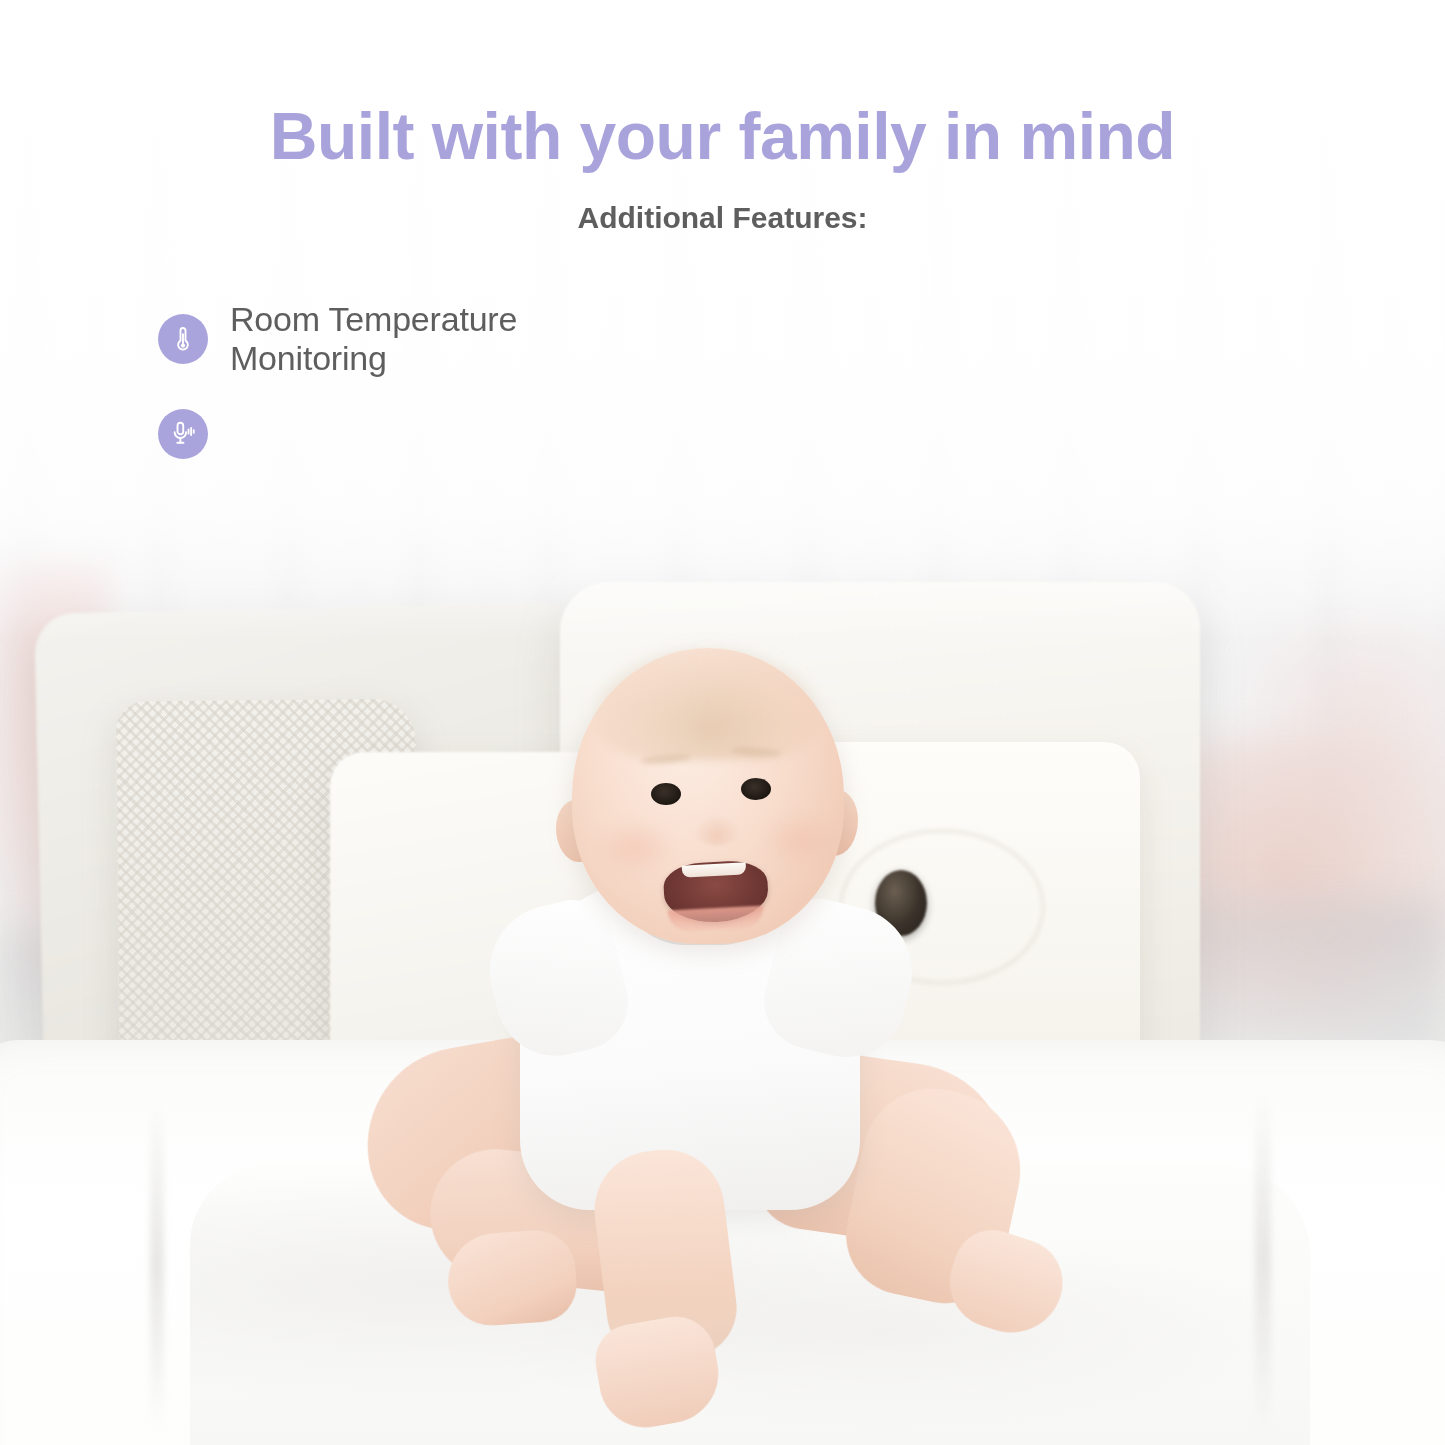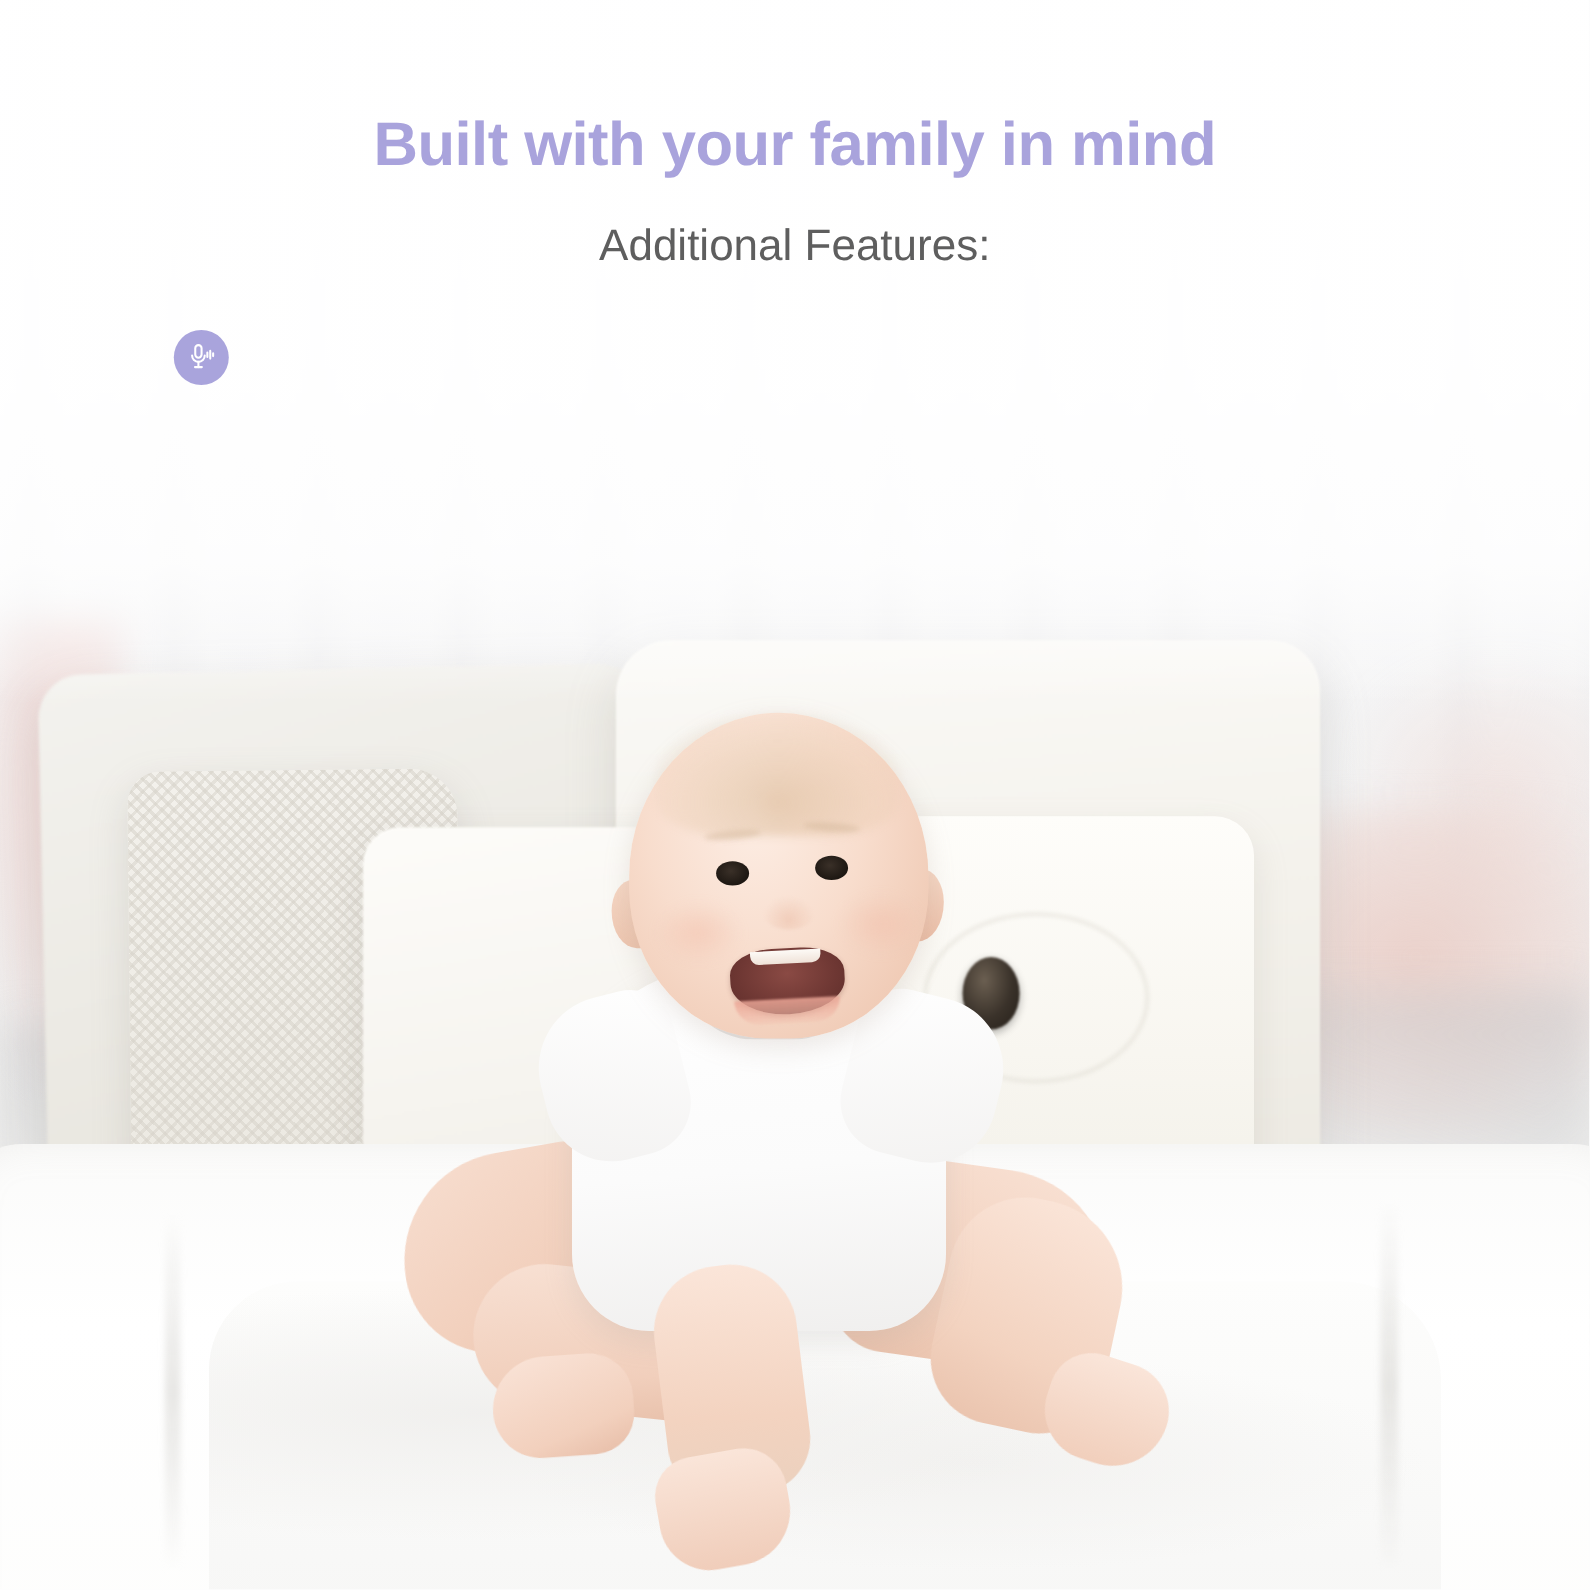--- a/index.html
+++ b/index.html
@@ -360,32 +360,32 @@
 
   
   .content {
     position: absolute;
     inset: 0;
   }
   .headline {
     position: absolute;
     left: 0; right: 0; top: 103px;
     text-align: center;
-    font-size: 56px;
+    font-size: 66px;
     font-weight: 700;
     letter-spacing: -0.5px;
     color: #a9a3dc;
     line-height: 1;
   }
   .subhead {
     position: absolute;
     left: 0; right: 0; top: 203px;
     text-align: center;
-    font-size: 40px;
-    font-weight: 400;
+    font-size: 30px;
+    font-weight: 700;
     color: #5e5e5e;
     line-height: 1;
   }
 
   .features {
     position: absolute;
     left: 0; right: 0; top: 300px;
     height: 300px;
   }
   .col {
@@ -484,20 +484,31 @@
   <div class="content">
 
     <div class="headline">Built with your family in mind</div>
 
     <div class="subhead">Additional Features:</div>
 
     <div class="features">
 
       <div class="col col-left">
 
+        <div class="feature">
+          <span class="icon-badge">
+            <svg width="30" height="30" viewBox="0 0 24 24" fill="none" stroke="#ffffff" stroke-width="1.5" stroke-linecap="round" stroke-linejoin="round">
+              <path d="M12 3.2a2 2 0 0 1 2 2v8.1a3.9 3.9 0 1 1-4 0V5.2a2 2 0 0 1 2-2z"></path>
+              <path d="M12 8.2v7.3"></path>
+              <circle cx="12" cy="17.2" r="1.7" fill="#ffffff" stroke="none"></circle>
+            </svg>
+          </span>
+          <span class="feature-label">Room Temperature
+Monitoring</span>
+        </div>
 
         <div class="feature">
           <span class="icon-badge">
             <svg width="30" height="30" viewBox="0 0 24 24" fill="none" stroke="#ffffff" stroke-width="1.5" stroke-linecap="round" stroke-linejoin="round">
               <rect x="7.6" y="3" width="4.6" height="9.2" rx="2.3"></rect>
               <path d="M5.3 10.6a4.6 4.6 0 0 0 9.2 0"></path>
               <path d="M9.9 15.2V19"></path>
               <path d="M7.4 19h5"></path>
               <path d="M16.4 8.4v3.2M18.5 7.2v5.6M20.6 9v2"></path>
             </svg>

